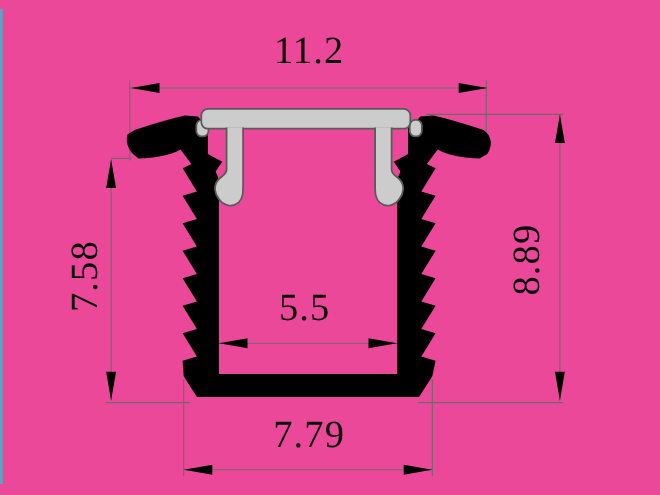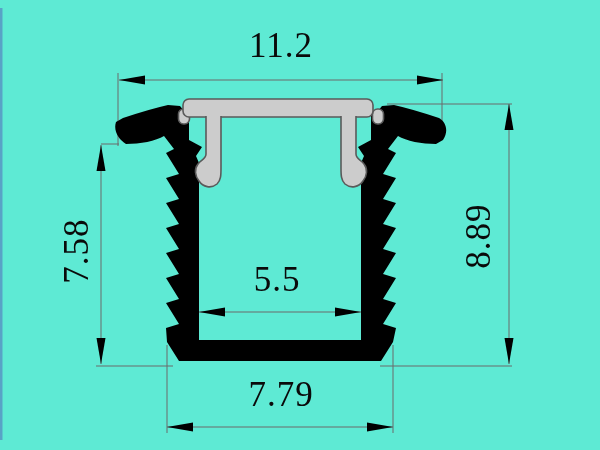--- a/index.html
+++ b/index.html
@@ -7,21 +7,21 @@
     padding: 0;
     background: #ffffff;
     width: 600px;
     height: 450px;
     overflow: hidden;
   }
   #stage {
     position: relative;
     width: 600px;
     height: 450px;
-    background: #5eead4;
+    background: #ec4899;
   }
   svg { display: block; }
   .thinline {
     stroke: #6a6a6a;
     stroke-width: 1;
     fill: none;
   }
   .arrow { fill: #000000; stroke: none; }
   .coverpart {
     stroke: #5a5a5a;

